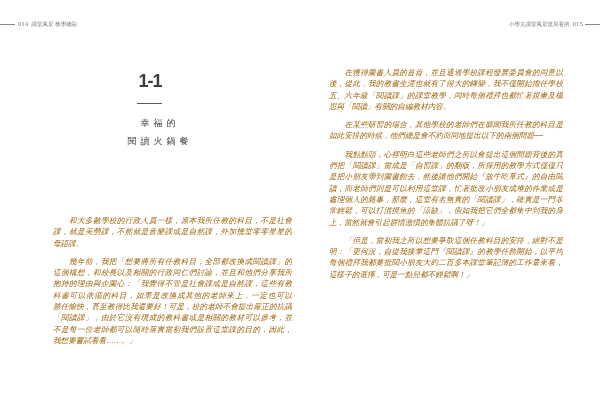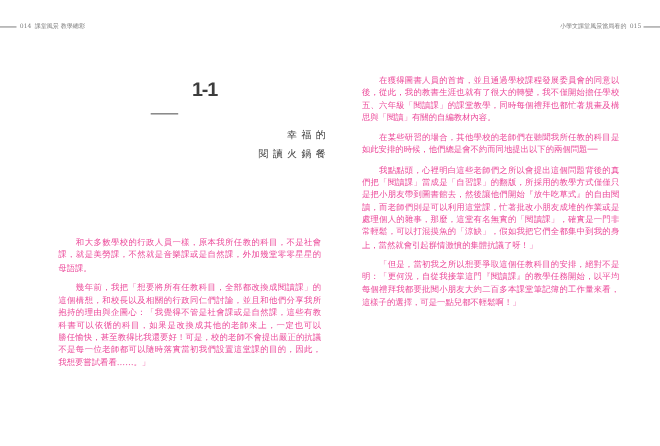--- a/index.html
+++ b/index.html
@@ -9,27 +9,27 @@
     .page.right { left: 300px; }
 
     .run-head { position: absolute; top: 20px; height: 8px; font-family: "DejaVu Serif", serif;
                 font-size: 5.5px; line-height: 8px; color: #7a7a7a; white-space: nowrap; }
     .run-head .pno { margin-right: 3px; }
     .run-head.right .pno { margin-right: 0; margin-left: 3px; }
     .head-rule { position: absolute; top: 24px; height: 0; border-top: 1px solid #8a8a8a; }
 
     .chapter-num { position: absolute; left: 0; width: 300px; top: 71px; text-align: center;
                    font-family: "Liberation Sans", sans-serif; font-weight: bold; font-size: 18px;
-                   line-height: 20px; color: #3d3d3d; letter-spacing: -1px; padding-left: 36px; }
+                   line-height: 20px; color: #3d3d3d; letter-spacing: -1px; }
     .chapter-rule { position: absolute; left: 137px; top: 103px; width: 25px; height: 1px; background: #5a5a5a; }
-    .chapter-title { position: absolute; left: 0; width: 300px; text-align: right;
+    .chapter-title { position: absolute; left: 0; width: 300px; text-align: center;
                      font-family: "DejaVu Serif", serif; font-size: 9px; line-height: 12px;
                      color: #3a3a3a; letter-spacing: 4px; padding-left: 20px; box-sizing: border-box; }
 
-    .text-block { position: absolute; font-family: "DejaVu Serif", serif; color: #ec4899; }
+    .text-block { position: absolute; font-family: "DejaVu Serif", serif; color: #a16207; font-style: italic; }
     .para + .para { margin-top: 7px; }
     .line { height: 11.3px; line-height: 11.3px; font-size: 7.6px; overflow: hidden;
             text-align: justify; text-align-last: justify; }
     .line.last { text-align-last: left; }
   </style>
 </head>
 <body>
 
 <div class="page left">
   <div class="head-rule" style="left:0;width:15px;"></div>
@@ -47,20 +47,21 @@
       <div class="line">　　和大多數學校的行政人員一樣，原本我所任教的科目，不是社會</div>
       <div class="line">課，就是美勞課，不然就是音樂課或是自然課，外加幾堂零零星星的</div>
       <div class="line last">母語課。</div>
     </div>
     <div class="para">
       <div class="line">　　幾年前，我把「想要將所有任教科目，全部都改換成閱讀課」的</div>
       <div class="line">這個構想，和校長以及相關的行政同仁們討論，並且和他們分享我所</div>
       <div class="line">抱持的理由與企圖心：「我覺得不管是社會課或是自然課，這些有教</div>
       <div class="line">科書可以依循的科目，如果是改換成其他的老師來上，一定也可以</div>
       <div class="line">勝任愉快，甚至教得比我還要好！可是，校的老師不會提出嚴正的抗議</div>
+      <div class="line">「閱讀課」，由於它沒有現成的教科書或是相關的教材可以參考，並</div>
       <div class="line">不是每一位老師都可以隨時落實當初我們設置這堂課的目的，因此，</div>
       <div class="line last">我想要嘗試看看……。」</div>
     </div>
   </div>
 </div>
 
 <div class="page right">
   <div class="run-head right" style="right:17px;">
     <span>小學文課堂風景當局看的</span><span class="pno">015</span>
   </div>

